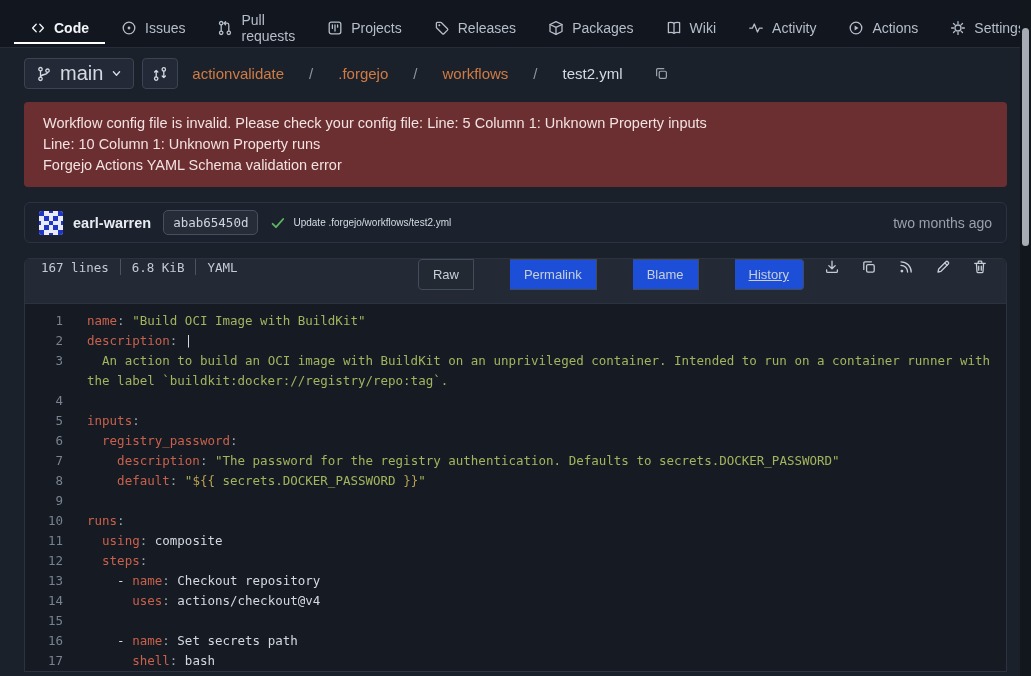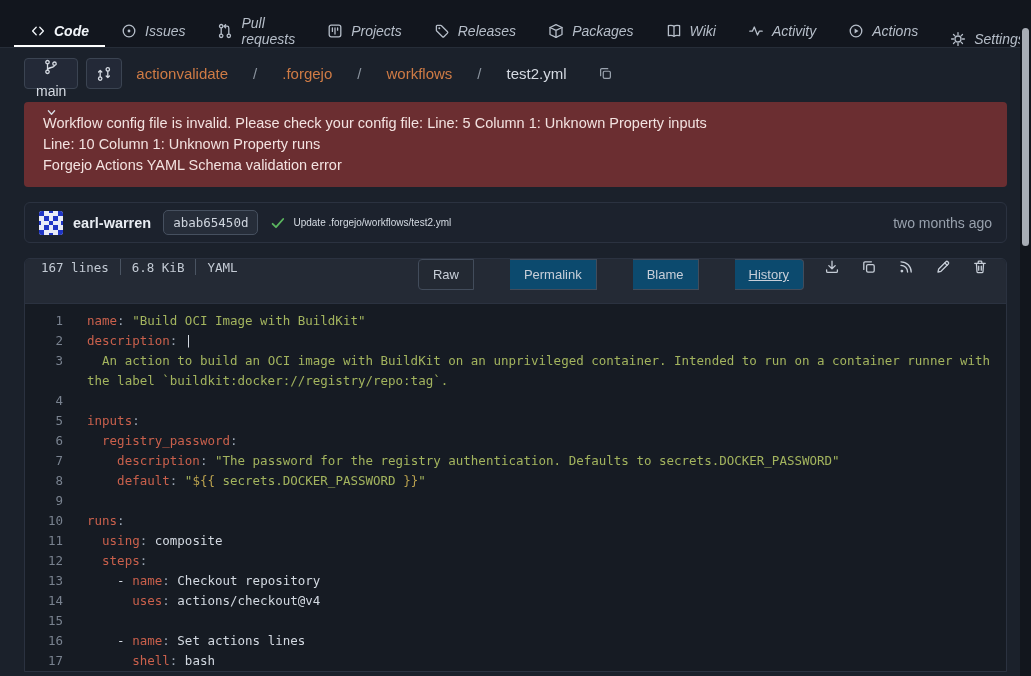--- a/index.html
+++ b/index.html
@@ -6,42 +6,41 @@
   html,body { width:1031px; height:676px; overflow:hidden; }
   body {
     background: var(--page-bg, #1b212b);
     font-family: "Liberation Sans", sans-serif;
     color:#c9d1db;
     position:relative;
   }
   
   .topnav {
     height:48px; background: var(--nav-bg, #12161e);
-    display:flex; align-items:flex-end; padding:8px 24px 0 14px;
+    display:flex; align-items:center; padding:8px 24px 0 14px;
     border-bottom:1px solid #262d38;
-    font-style:italic;
   }
   .nav-left { display:flex; align-items:stretch; }
   .nav-item {
     display:flex; align-items:center; gap:8px; padding:0 16px;
     font-size:14px; color:#b6bec9; cursor:pointer; position:relative;
   }
   .nav-item.active { color:#f2f5f9; font-weight:bold; box-shadow: inset 0 -2px 0 #ffffff; }
   .nav-item.settings { margin-left:auto; padding-right:4px; }
   span[data-icon]{ display:inline-flex; width:16px; height:16px; flex:none; }
   span[data-icon] svg { width:100%; height:100%; }
   span[data-icon].sm { width:11px; height:11px; }
   
   .container { padding:0 24px; }
   
   .pathbar { margin-top:10px; display:flex; align-items:center; }
   .btn {
     background:#232937; border:1px solid #3b4452; border-radius:4px;
-    color:#d5dae2; font-size:14px; display:inline-flex; align-items:center;
-    gap:8px; height:31px; padding:0 11px; cursor:pointer;flex-direction:column;
+    color:#d5dae2; font-size:20px; display:inline-flex; align-items:center;
+    gap:8px; height:31px; padding:0 11px; cursor:pointer;
   }
   .btn.icon-only { width:36px; justify-content:center; padding:0; margin-left:8px; }
   .breadcrumb { margin-left:14px; font-size:15px; display:flex; align-items:center; gap:25px; }
   .breadcrumb .seg { color: var(--accent, #cf7b45); cursor:pointer; }
   .breadcrumb .sep { color:#8b949f; }
   .breadcrumb .cur { color:#d5dae2; }
   .breadcrumb .copy { color:#9aa3af; width:15px; height:15px; margin-left:6px; cursor:pointer; }
   
   .errorbox {
     margin-top:13px; background: var(--error-bg, #6b2e31);
@@ -66,21 +65,21 @@
   
   .filebox { margin-top:15px; border:1px solid var(--box-border, #2b3240); border-radius:6px 6px 0 0; overflow:hidden; }
   .filehead {
     background:#242a35; height:45px; display:flex; align-items:flex-start;
     padding:0 12px 0 16px; border-bottom:1px solid var(--box-border, #2b3240);
   }
   .filemeta { display:flex; align-items:center; font-family:"DejaVu Sans Mono", monospace; font-size:12.5px; color:#c3cad4; }
   .filemeta .div { width:1px; height:16px; background:#4a5462; margin:0 11px; }
   .seg-group { margin-left:auto; display:flex;gap:36px; }
   .seg-btn {
-    font-size:13px; color:#c8cfd9; background:#0c4a6e;
+    font-size:13px; color:#c8cfd9; background:#1d4ed8;
     border:1px solid #424c5b; padding:7px 14px; cursor:pointer;
   }
   .seg-btn + .seg-btn { border-left:0; }
   .seg-btn:first-child { border-radius:4px 0 0 4px; background:#232933; }
   .seg-btn:last-child { border-radius:0 4px 4px 0;text-decoration:underline; }
   .head-icons { display:flex; align-items:center; gap:21px; margin-left:20px; margin-right:6px; color:#c6cdd7; }
   .head-icons span[data-icon]{ width:16px; height:16px; cursor:pointer; }
   
   .codearea { background: var(--code-bg, #161b23); padding-top:7px; min-height:360px; }
   .line { display:flex; font-family:"DejaVu Sans Mono", monospace; font-size:12.5px; line-height:20px; }
@@ -379,21 +378,21 @@
         <div class="line">
           <span class="ln">14</span>
           <span class="lc"><span class="pl">      </span><span class="k">uses</span><span class="pn">: </span><span class="pl">actions/checkout@v4</span></span>
         </div>
         <div class="line">
           <span class="ln">15</span>
           <span class="lc"></span>
         </div>
         <div class="line">
           <span class="ln">16</span>
-          <span class="lc"><span class="pl">    - </span><span class="k">name</span><span class="pn">: </span><span class="pl">Set actions lines</span></span>
+          <span class="lc"><span class="pl">    - </span><span class="k">name</span><span class="pn">: </span><span class="pl">Set secrets path</span></span>
         </div>
         <div class="line">
           <span class="ln">17</span>
           <span class="lc"><span class="pl">      </span><span class="k">shell</span><span class="pn">: </span><span class="pl">bash</span></span>
         </div>
       </div>
   </div>
 
 </div>
 

